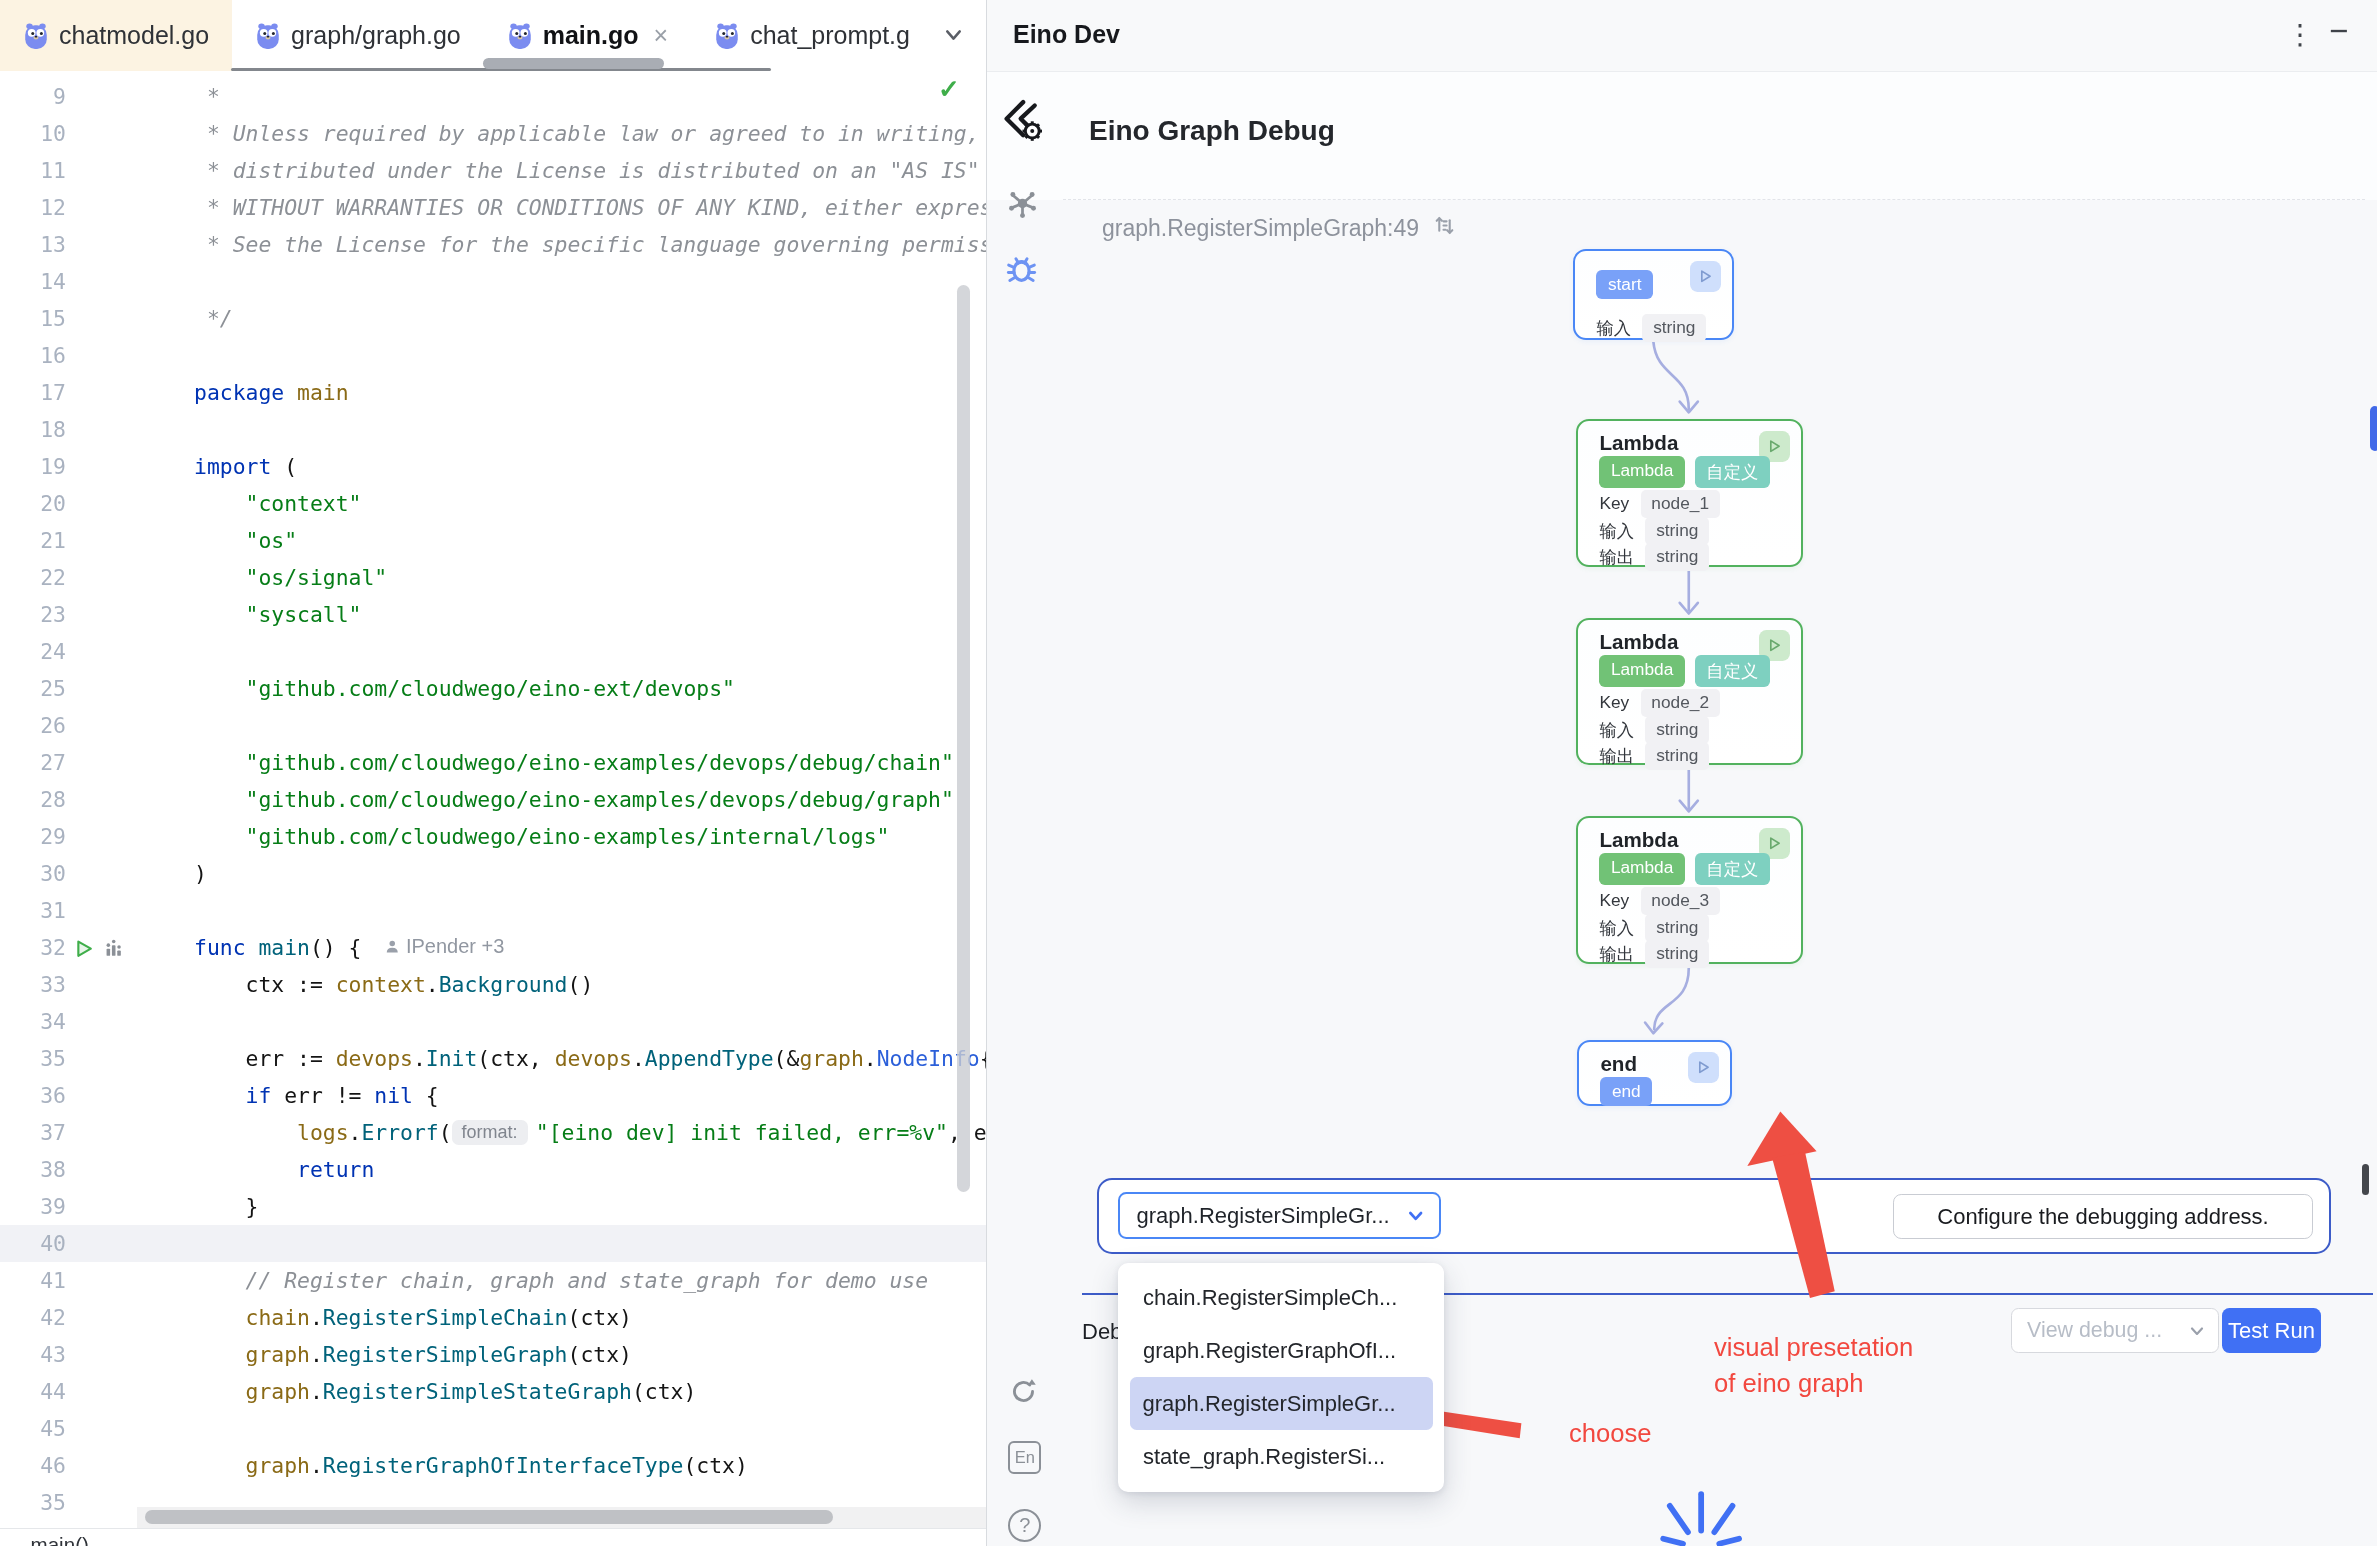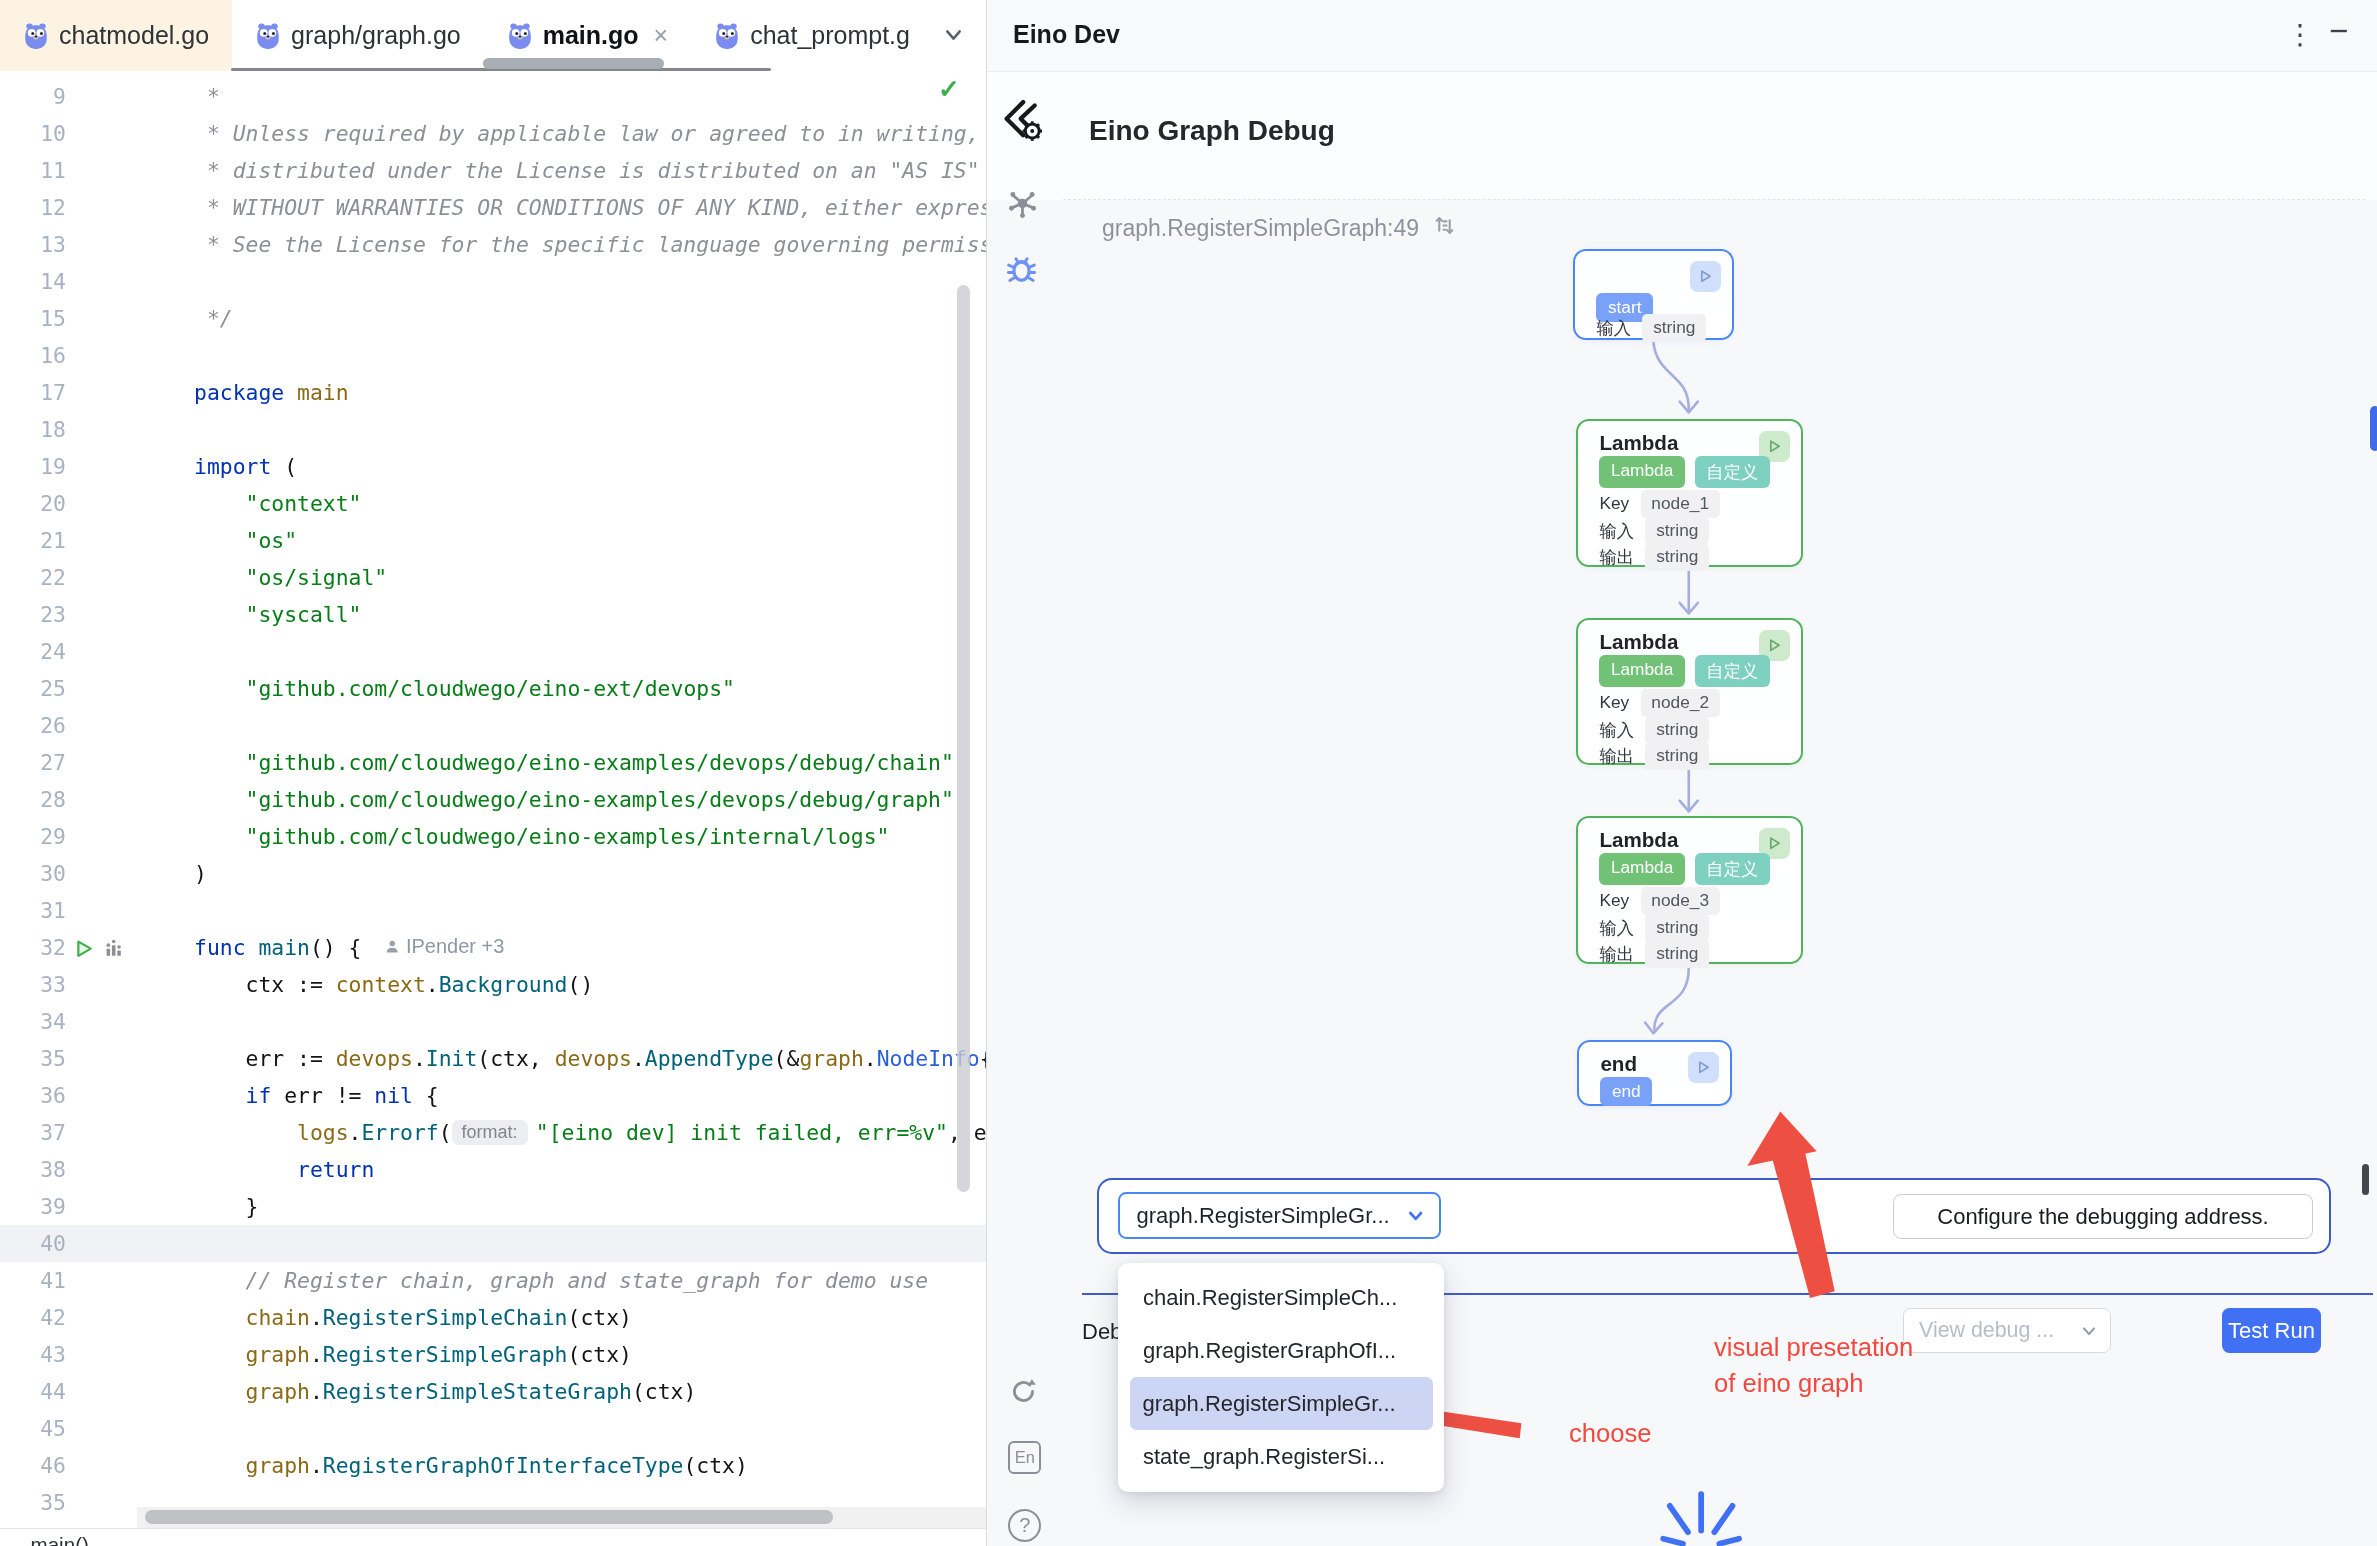--- a/index.html
+++ b/index.html
@@ -70,21 +70,21 @@
 
   
   .ctl-container{position:absolute;left:110px;top:1178px;width:1234px;height:76px;background:#fff;border:2.1px solid #3d5cc8;border-radius:15px;box-sizing:border-box;}
   .graph-select{position:absolute;left:131px;top:1192px;width:323px;height:47px;background:#fff;border:2.1px solid #4a87f6;border-radius:8.2px;box-sizing:border-box;display:flex;align-items:center;justify-content:space-between;padding:0 13px 0 16.5px;font-size:22px;color:#1f2329;}
   .cfg-btn{position:absolute;left:906px;top:1194px;width:420px;height:45px;background:#fff;border:1.2px solid #c9ccd3;border-radius:8.2px;box-sizing:border-box;display:flex;align-items:center;justify-content:center;font-size:22px;color:#191b1f;}
   .blue-divider{position:absolute;left:95px;top:1293px;width:1291px;height:2.1px;background:#3d5cc8;}
   .deb-label{position:absolute;left:95px;top:1319px;font-size:22px;color:#1d2025;}
   .dropdown{position:absolute;left:131px;top:1263px;width:326px;height:229px;background:#fff;border-radius:10px;box-shadow:0 10px 28px rgba(40,50,80,.18),0 1.6px 6.6px rgba(40,50,80,.10);padding:8.2px 0;box-sizing:border-box;z-index:5;}
   .dd-item{height:53px;display:flex;align-items:center;padding:0 13px 0 25px;font-size:22px;color:#23262b;white-space:nowrap;}
   .dd-item.sel{background:#cdd5f4;border-radius:6.6px;margin:0 11.5px;padding-left:13px;}
-  .view-select{position:absolute;left:916px;top:1308px;width:208px;height:45px;background:#fff;border:1.2px solid #d7d9de;border-radius:7.4px;box-sizing:border-box;display:flex;align-items:center;justify-content:space-between;padding:0 11.5px 0 15px;font-size:21.4px;color:#b7bdc7;}
+  .view-select{position:absolute;left:1024px;top:1308px;width:208px;height:45px;background:#fff;border:1.2px solid #d7d9de;border-radius:7.4px;box-sizing:border-box;display:flex;align-items:center;justify-content:space-between;padding:0 11.5px 0 15px;font-size:21.4px;color:#b7bdc7;}
   .testrun-btn{position:absolute;left:1235px;top:1308px;width:99px;height:45px;background:#4070f4;border-radius:7.4px;display:flex;align-items:center;justify-content:center;font-size:22px;color:#fff;}
   .note-red{position:absolute;color:#f2483f;font-size:25.6px;line-height:1.42;}
   .strip-icon{position:absolute;display:flex;align-items:center;justify-content:center;}
   .rt-blue{position:absolute;left:1383px;top:406px;width:10px;height:45px;background:#4169e8;border-radius:5px;}
   .rt-dark{position:absolute;left:1375px;top:1164px;width:7.4px;height:31px;background:#44474c;border-radius:4.1px;}
   svg{overflow:visible;}
 </style>
 </head>
 <body>
 
@@ -461,21 +461,21 @@
       </g>
     </svg>
 
     <div id="nodes">
         <div class="gnode blue" style="left: 586px; top: 249px; width: 161px; height: 91px;">
           <div class="playchip">
             <svg width="16.5" height="16.5" viewBox="0 0 24 24">
               <polygon points="7,4.5 19,12 7,19.5" fill="none" stroke="currentColor" stroke-width="2.4" stroke-linejoin="round"></polygon>
             </svg>
           </div>
-          <div class="nbadges" style="top:42px;">
+          <div class="nbadges" style="top:19px;">
             <span class="badge b-blue">start</span>
           </div>
           <div class="nrow" style="top:63px;">
             <span>输入</span>
             <span class="chip">string</span>
           </div>
         </div>
         <div class="gnode green" style="left: 589px; top: 419px; width: 227px; height: 148px;">
           <div class="ntitle">Lambda</div>
           <div class="playchip">

